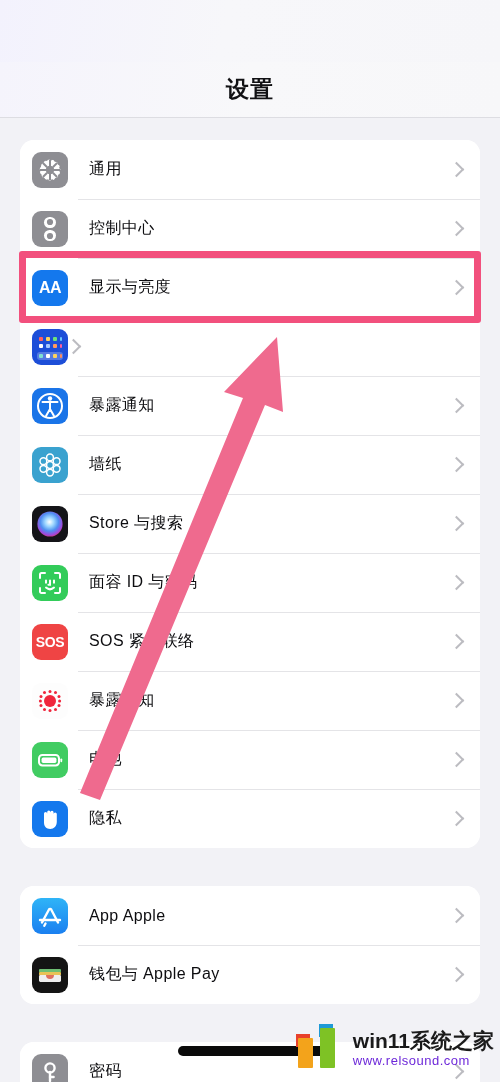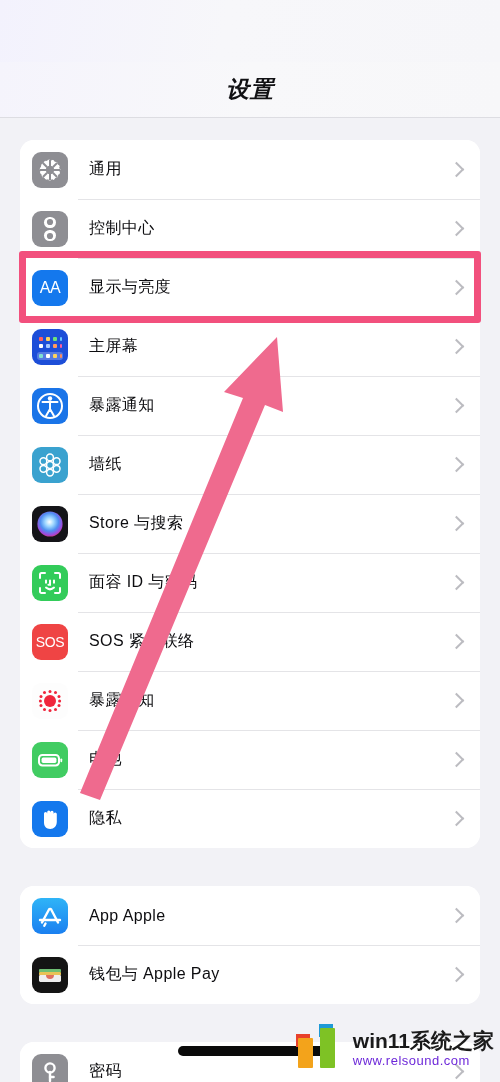--- a/index.html
+++ b/index.html
@@ -18,21 +18,21 @@
     background:linear-gradient(100deg,#f3f2fd 0%,#f7f7fa 45%,#f6f6f9 100%);
   }
   #navbar{
     height:56px;
     background:linear-gradient(100deg,#f5f4fc 0%,#f8f8fa 50%,#f7f7f9 100%);
     display:flex;align-items:center;justify-content:center;
     border-bottom:1px solid #dddde2;
     position:relative;
   }
   #navbar .title{
-    font-size:23px;font-weight:bold;color:#111114;letter-spacing:1px;font-style:italic;
+    font-size:23px;font-weight:bold;color:#111114;letter-spacing:1px;
   }
 
   
   #content{
     position:relative;
     height:964px;
     background:#f2f2f6;
     padding:0 20px;
   }
 
@@ -81,21 +81,21 @@
     border-right:2.4px solid #bcbcc1;
     border-top:2.4px solid #bcbcc1;
     transform:rotate(45deg);
     margin-right:4px;
     flex:0 0 11px;
   }
 
   
   .ic svg{ width:36px;height:36px;display:block; }
   .ic .txt{
-    color:#fff;font-weight:normal;line-height:1;
+    color:#fff;font-weight:bold;line-height:1;
   }
 
   
   #hl{
     position:absolute;
     left:19px;
     top:251px;
     width:462px;
     height:72px;
     border:7px solid #f2507d;
@@ -221,21 +221,20 @@
             <rect x="21" y="15" width="4" height="4" rx="1" fill="#ff9a5c"></rect>
             <rect x="28" y="15" width="2" height="4" rx="1" fill="#ff5f9e"></rect>
             <rect x="5" y="23" width="26" height="8" rx="3" fill="#ffffff" opacity="0.25"></rect>
             <rect x="7" y="25" width="4" height="4" rx="1" fill="#7fe0d0"></rect>
             <rect x="14" y="25" width="4" height="4" rx="1" fill="#ffffff"></rect>
             <rect x="21" y="25" width="4" height="4" rx="1" fill="#ffd35c"></rect>
             <rect x="28" y="25" width="2" height="4" rx="1" fill="#ff8a5c"></rect>
           </g>
         </svg>
       </div>
-      <div class="lbl">主屏幕</div>
       <div class="chev"></div>
     </div>
 
     <div class="row">
       <div class="ic" style="background:#1a74e8">
         <svg viewBox="0 0 36 36">
           <circle cx="18" cy="18" r="12" fill="none" stroke="#fff" stroke-width="2"></circle>
           <circle cx="18" cy="10.5" r="2.2" fill="#fff"></circle>
           <path d="M10.5 14 h15 M18 13.5 v8 M18 21 l-4 7 M18 21 l4 7" stroke="#fff" stroke-width="2" fill="none" stroke-linecap="round"></path>
         </svg>

